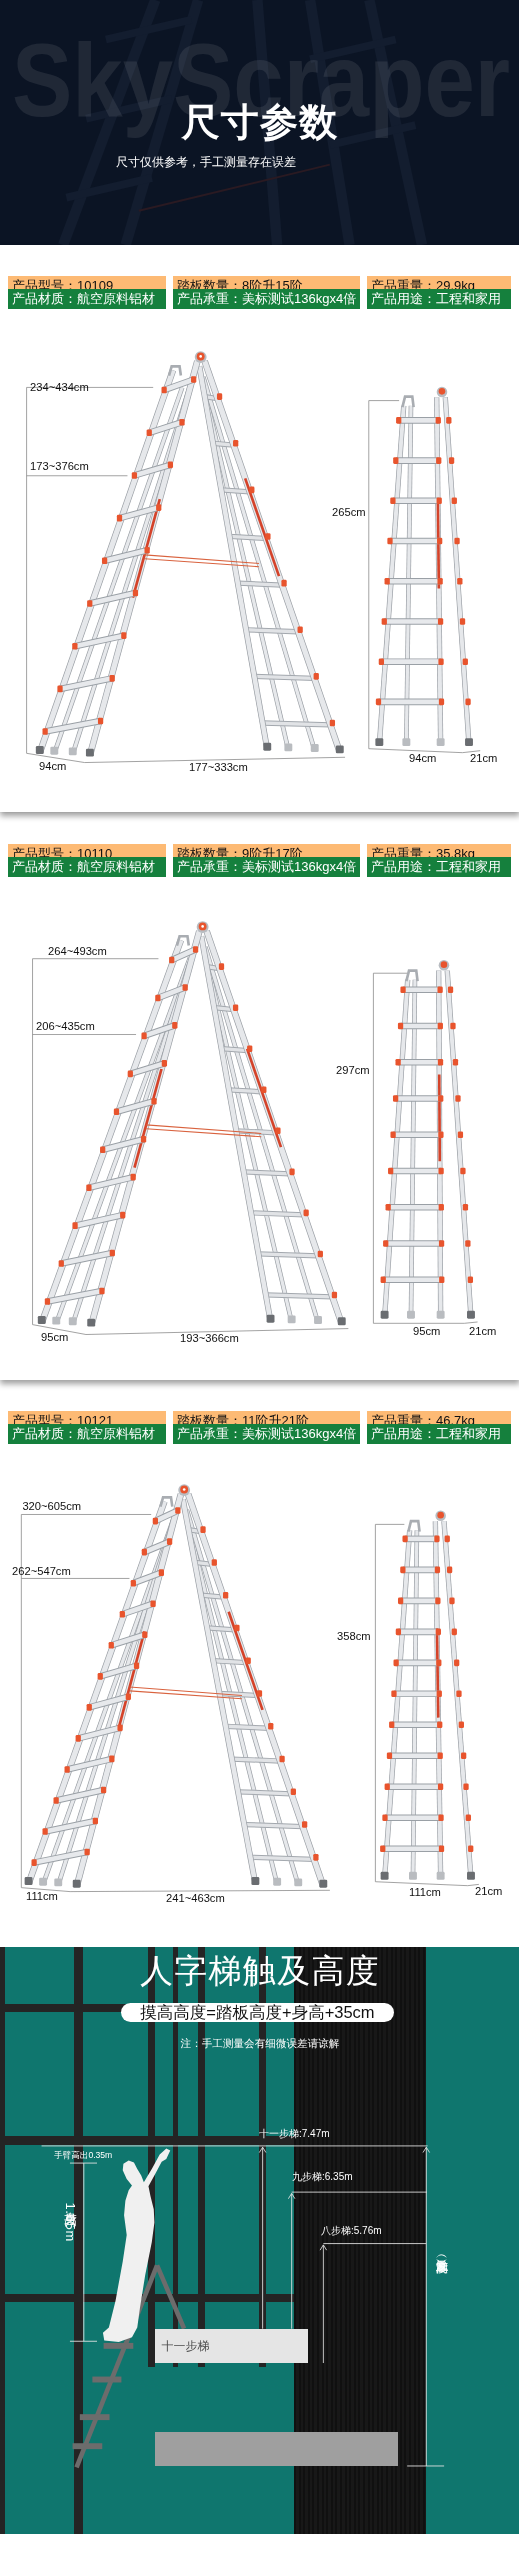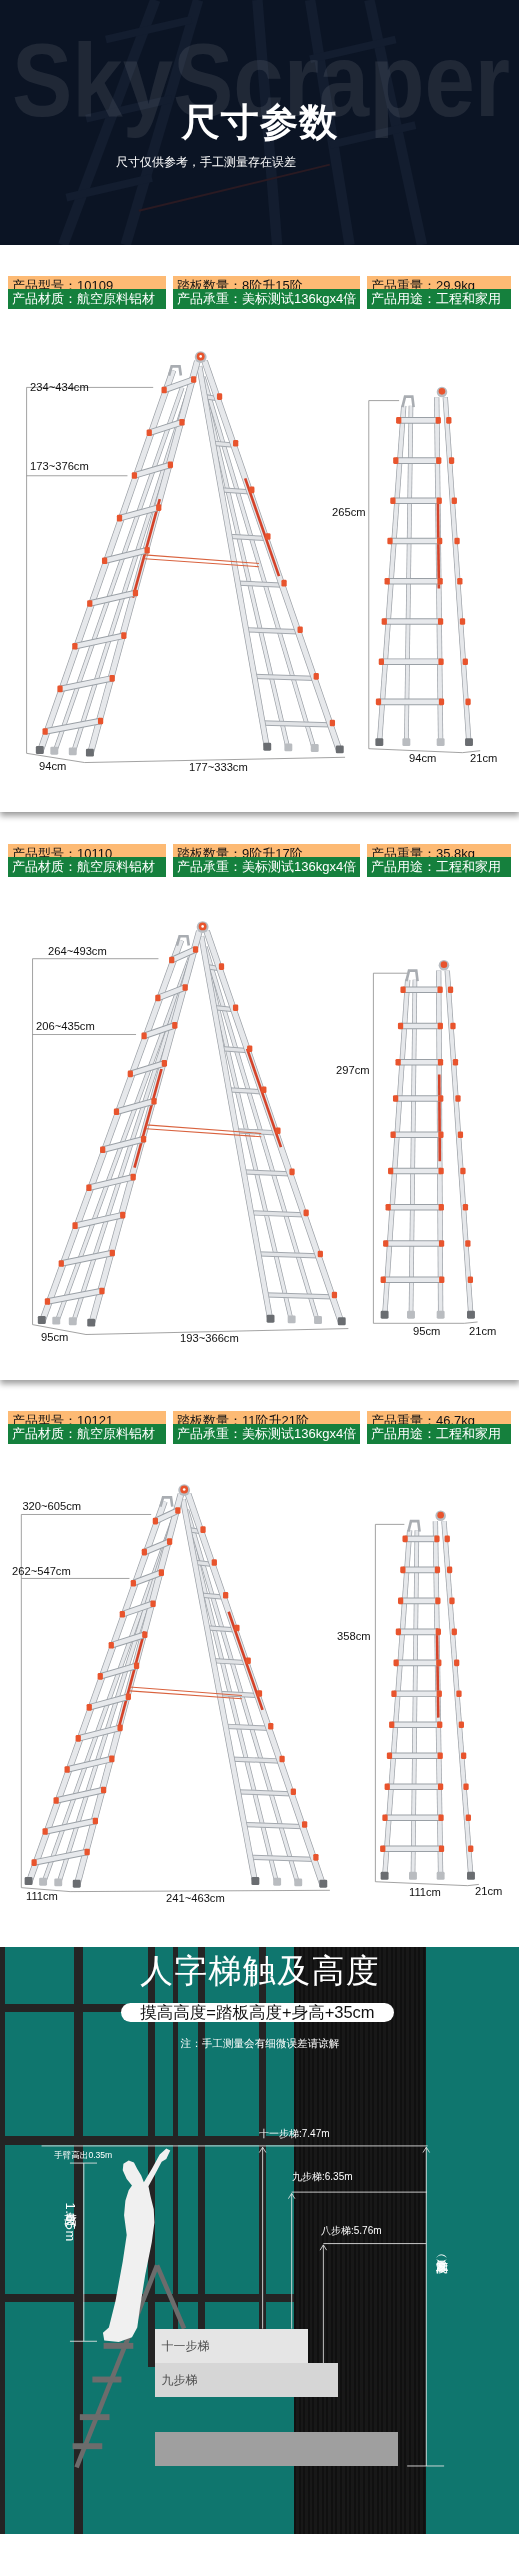--- a/index.html
+++ b/index.html
@@ -696,16 +696,15 @@
 
   <div class="arm">手臂高出0.35m</div>
   <div class="vtext" style="left:61px;top:296px;font-size:13px;letter-spacing:0.7px">身高1.65m</div>
   <div class="vtext" style="left:433px;top:346px;font-size:12px">触及高度（米）</div>
 
   <div class="lvl" style="left:259px;top:224px">十一步梯:7.47m</div>
   <div class="lvl" style="left:292px;top:267px">九步梯:6.35m</div>
   <div class="lvl" style="left:321px;top:321px">八步梯:5.76m</div>
 
   <div class="step" style="top:424px;width:153px;background:#e5e5e5">十一步梯</div>
-  <div class="step" style="top:458px;width:183px;background:#d6d6d6">九步梯</div>
   <div class="step" style="top:527px;width:243px;height:34px;background:#9f9f9f"></div>
 </section>
 
 
 </body></html>

